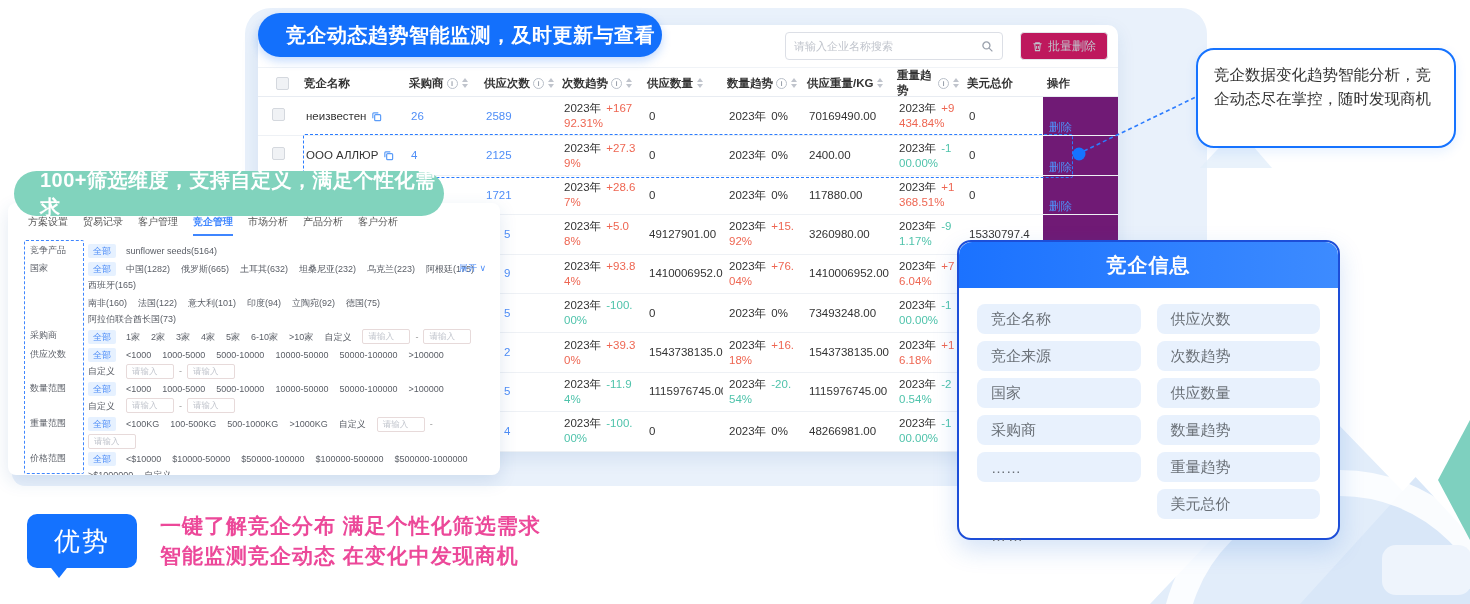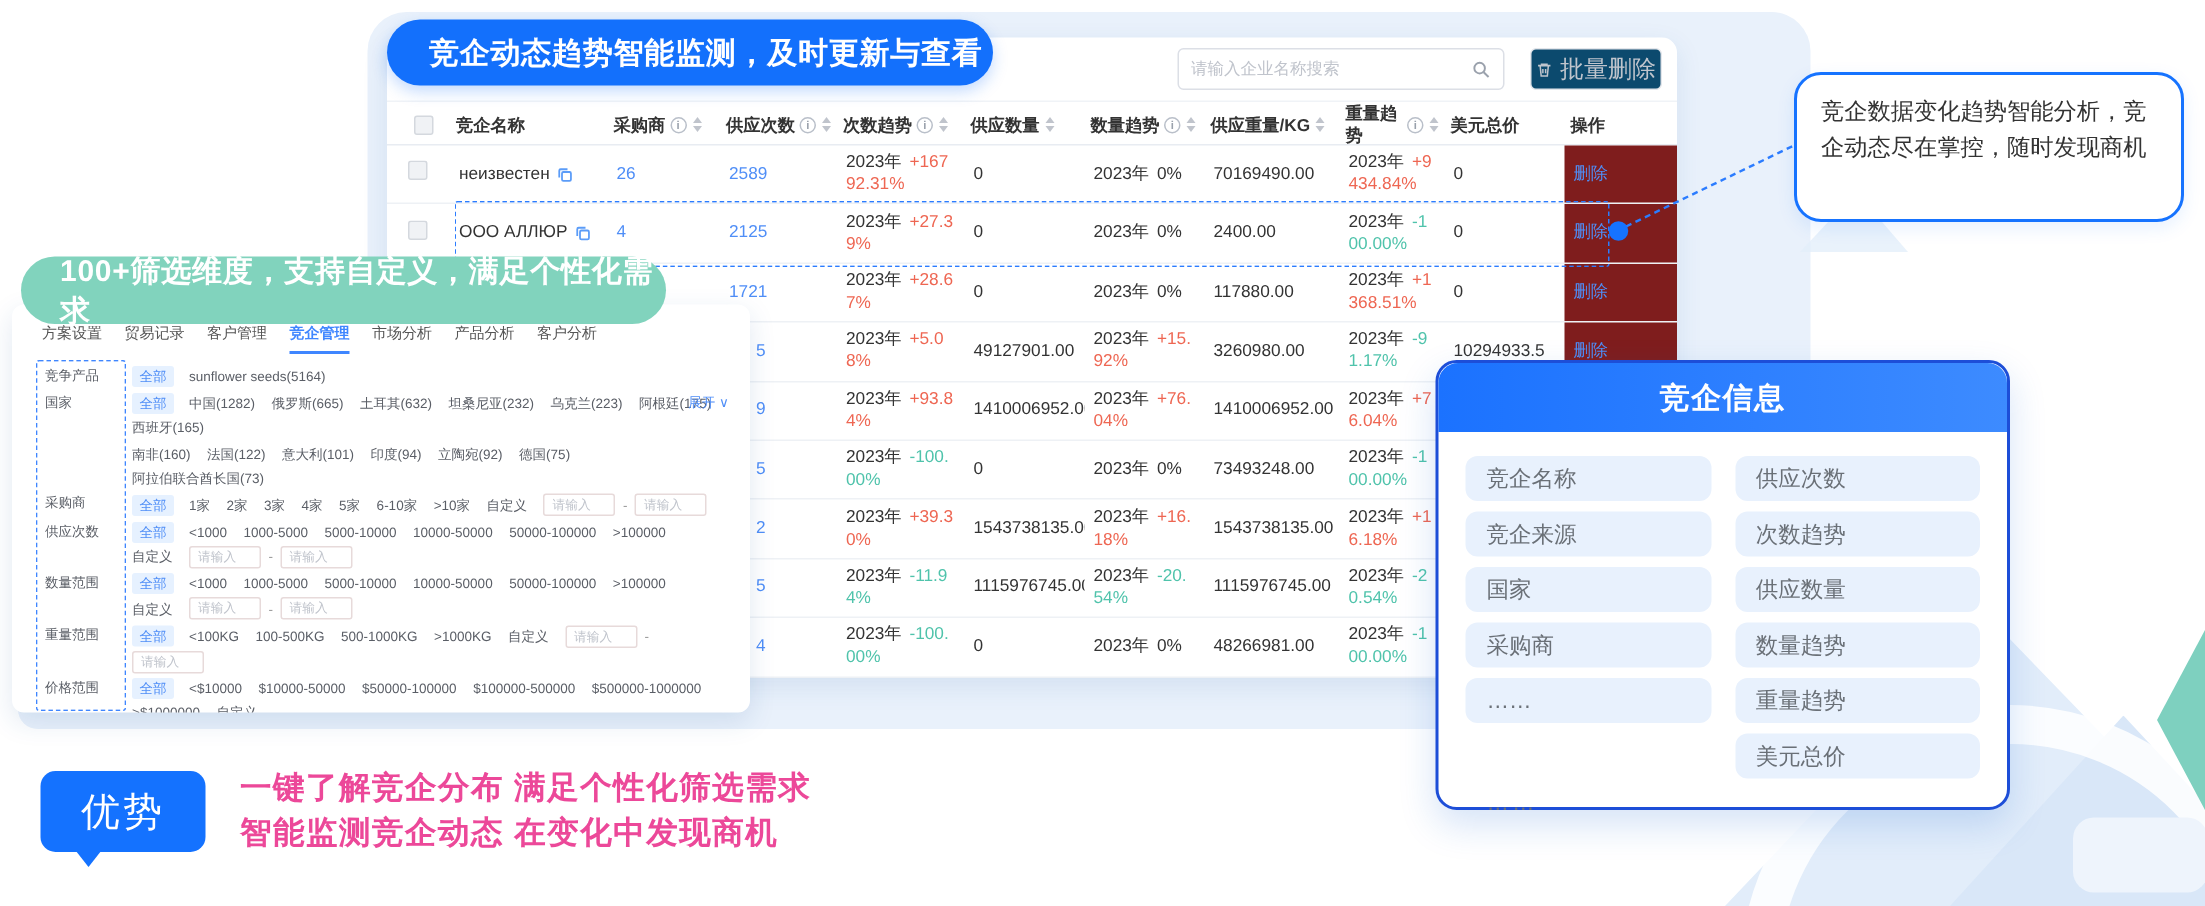--- a/index.html
+++ b/index.html
@@ -27,37 +27,37 @@
   
   #table-card { left:258px; top:25px; width:860px; height:427px; background:#fff; border-radius:10px;
     box-shadow:0 6px 18px rgba(31,84,155,.10); z-index:2; }
   #search-row { position:absolute; left:0; top:0; width:100%; height:42px; }
   #search-box { position:absolute; left:527px; top:7px; width:218px; height:28px; border:1px solid #dcdfe6;
     border-radius:4px; background:#fff; display:flex; align-items:center; }
   #search-box input { flex:1; border:0; outline:0; padding:0 8px; font-size:11px; color:#333; background:transparent; }
   #search-box input::placeholder { color:#c0c4cc; }
   #search-box .mag { margin-right:8px; display:flex; }
   #batch-btn { position:absolute; left:762px; top:7px; width:88px; height:28px; border:1px solid #e3e6eb;
-    background:#0c4a6e; border-radius:4px; color:#c0c5cd; font-size:16px; display:flex; align-items:center;
+    background:#be185d; border-radius:4px; color:#c0c5cd; font-size:12px; display:flex; align-items:center;
     justify-content:center; gap:5px; cursor:not-allowed; }
 
   .grid-row { display:grid; grid-template-columns:42px 105px 75px 78px 85px 80px 80px 90px 70px 80px 75px; }
   #thead { position:absolute; left:0; top:42px; width:100%; height:30px; border-bottom:1px solid #e8ecf2;
     border-top:1px solid #f0f3f7; align-items:center; }
   .th { font-size:11.5px; font-weight:bold; color:#333; display:flex; align-items:center; gap:3px; padding:0 4px; }
   .info-i { width:11px; height:11px; border:1px solid #b9bfc9; border-radius:50%; color:#9aa1ac; font-size:7.5px;
     display:inline-flex; align-items:center; justify-content:center; flex:none; font-style:normal; }
   .sorti { display:inline-flex; flex-direction:column; gap:2px; margin-left:1px; }
   .sorti i { width:0; height:0; border-left:3.5px solid transparent; border-right:3.5px solid transparent; display:block; }
   .sorti .up { border-bottom:4px solid #c0c4cc; }
   .sorti .dn { border-top:4px solid #c0c4cc; }
   #tbody { position:absolute; left:0; top:72px; width:100%; }
   .tr { height:39.4px; border-bottom:1px solid #eef1f5; align-items:center; }
   .td { font-size:11.5px; color:#333; padding:0 6px; line-height:1.3; overflow:hidden; }
-  .td.op { background:#7f1d1d; height:100%; display:flex; align-items:center;font-family:Liberation Serif, serif; }
+  .td.op { background:#701a75; height:100%; display:flex; align-items:flex-end;font-family:Liberation Serif, serif; }
   .cbx { width:13px; height:13px; border:1px solid #d4d8de; border-radius:2px; background:#f0f2f5;
     display:inline-block; margin-left:14px; }
   .lnk { color:#4f8ef7; cursor:pointer; }
   .namec { display:flex; align-items:center; gap:5px; }
   .frag { padding-left:24px; }
   .tval { word-break:break-all; margin-left:2px; }
   .t-up { color:#ee6652; } .t-down { color:#4fc3ab; } .t-flat { color:#333; }
 
   
   #top-banner { left:258px; top:13px; width:404px; height:44px; border-radius:28px; background:#1370fc;
@@ -292,21 +292,21 @@
           <div class="td namec">
             <span></span>
           </div>
           <div class="td lnk"></div>
           <div class="td lnk frag">5</div>
           <div class="td"><span>2023年 </span><span class="tval t-up">+5.08%</span></div>
           <div class="td">49127901.00</div>
           <div class="td"><span>2023年 </span><span class="tval t-up">+15.92%</span></div>
           <div class="td">3260980.00</div>
           <div class="td"><span>2023年 </span><span class="tval t-down">-91.17%</span></div>
-          <div class="td">10294933.5</div>
+          <div class="td">15330797.4</div>
           <div class="td op">
             <span class="lnk">删除</span>
           </div>
         </div>
         <div class="tr grid-row">
           <div class="td" style="padding: 0px;"><span class="cbx"></span></div>
           <div class="td namec">
             <span></span>
           </div>
           <div class="td lnk"></div>

